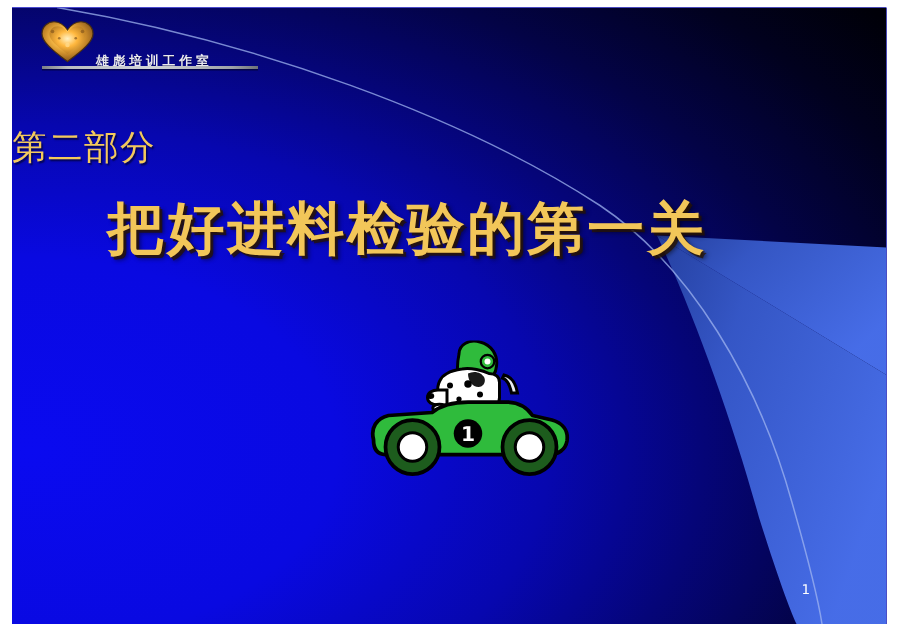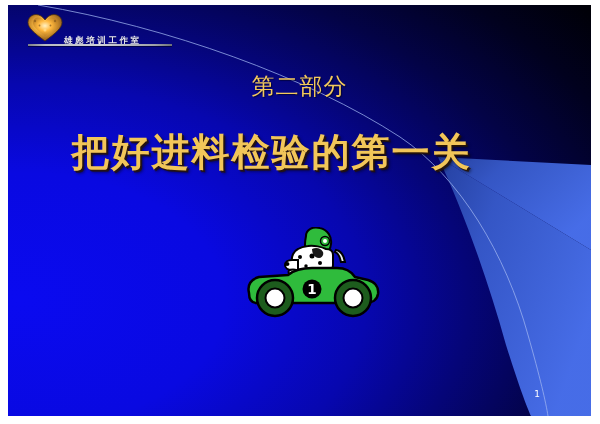--- a/index.html
+++ b/index.html
@@ -73,22 +73,21 @@
   }
   .logo-rule{
     position:absolute;
     left:2px; top:33px;
     width:144px; height:2px;
     background:linear-gradient(90deg,#7b7f86 0%,#b9bcc2 12%,#cfd2d7 50%,#9ea2a9 88%,#6d7178 100%);
     box-shadow:0 1px 0 rgba(0,0,0,.45);
   }
   .subtitle{
     position:absolute;
-    left:0;top:66px;width:583px;
-    text-align:center;
+    left:0;top:78px;width:583px;
     font-size:23px;
     color:#f3c95c;
     letter-spacing:1px;
     font-family:"DejaVu Sans","Liberation Sans",sans-serif;
     text-shadow:1px 1px 1px rgba(0,0,0,.55);
   }
   .maintitle{
     position:absolute;
     left:0;top:122px;width:527px;
     text-align:center;

